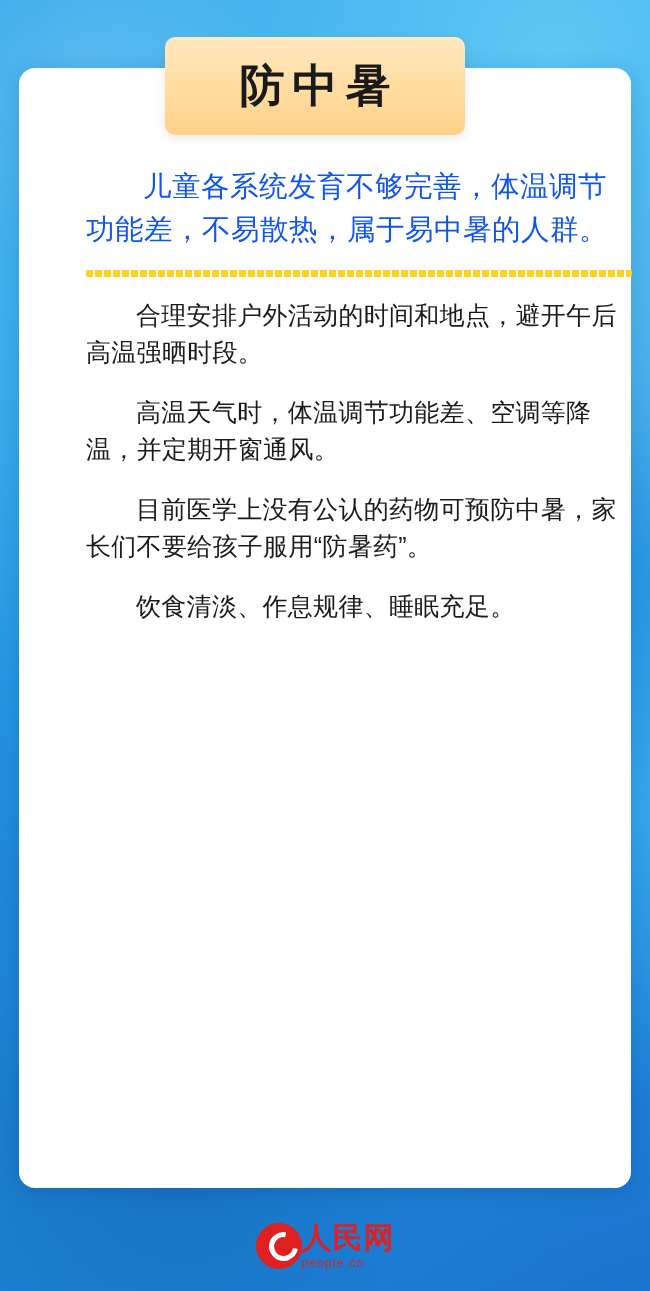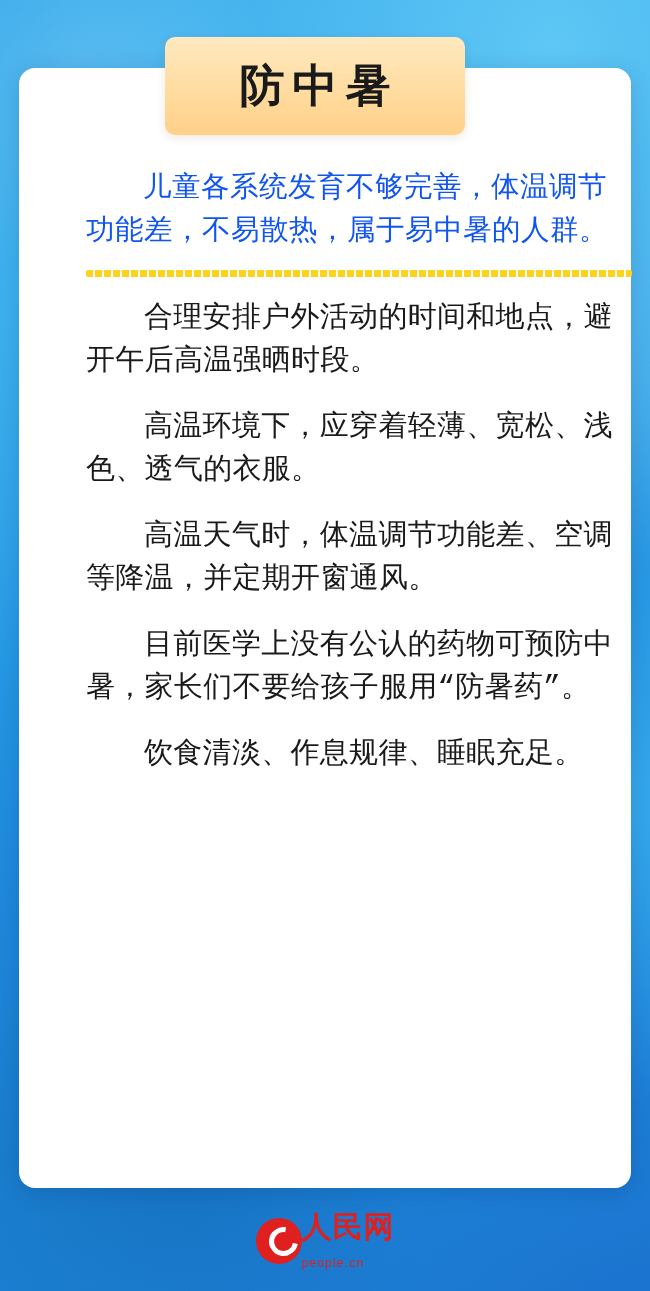--- a/index.html
+++ b/index.html
@@ -108,25 +108,25 @@
     width: 546px;
     background: repeating-linear-gradient(
       90deg,
       #ffd21e 0px, #ffd21e 7px,
       #ffffff 7px, #ffffff 9px
     );
     border-radius: 2px;
   }
   .tip {
     color: #1a1a1a;
-    font-size: 29px;
+    font-size: 25px;
     line-height: 1.5;
     letter-spacing: 0.3px;
     text-indent: 2em;
-    font-family: Liberation Mono, monospace;
+    font-family: Liberation Sans, sans-serif;
     margin: 0 0 22px 0;
   }
   .tip:last-child { margin-bottom: 0; }
 
   
   .footer {
     position: absolute;
     left: 0;
     right: 0;
     bottom: 22px;
@@ -166,21 +166,21 @@
     font-size: 30px;
     font-weight: bold;
     color: #e01f1f;
     letter-spacing: 1px;
   }
   .logo-en {
     font-family: "Liberation Sans", sans-serif;
     font-size: 12px;
     color: #e01f1f;
     letter-spacing: 1.2px;
-    margin-top: 15px;
+    margin-top: 4px;
   }
 </style>
 </head>
 <body>
 
 <div class="poster">
 
   <div class="bg-swirl swirl-1"></div>
   <div class="bg-swirl swirl-2"></div>
   <div class="bg-swirl swirl-3"></div>
@@ -190,21 +190,20 @@
   <div class="banner">
     <div class="banner-title">防中暑</div>
   </div>
 
   <div class="content">
     <p class="intro">儿童各系统发育不够完善，体温调节功能差，不易散热，属于易中暑的人群。</p>
 
     <div class="divider"></div>
 
     <p class="tip">合理安排户外活动的时间和地点，避开午后高温强晒时段。</p>
-    <p class="tip">高温环境下，应穿着轻薄、宽松、浅色、透气的衣服。</p>
     <p class="tip">高温天气时，体温调节功能差、空调等降温，并定期开窗通风。</p>
     <p class="tip">目前医学上没有公认的药物可预防中暑，家长们不要给孩子服用“防暑药”。</p>
     <p class="tip">饮食清淡、作息规律、睡眠充足。</p>
   </div>
 
   <div class="footer">
     <div class="logo-mark"></div>
     <div class="logo-text-wrap">
       <span class="logo-cn">人民网</span>
       <span class="logo-en">people.cn</span>

